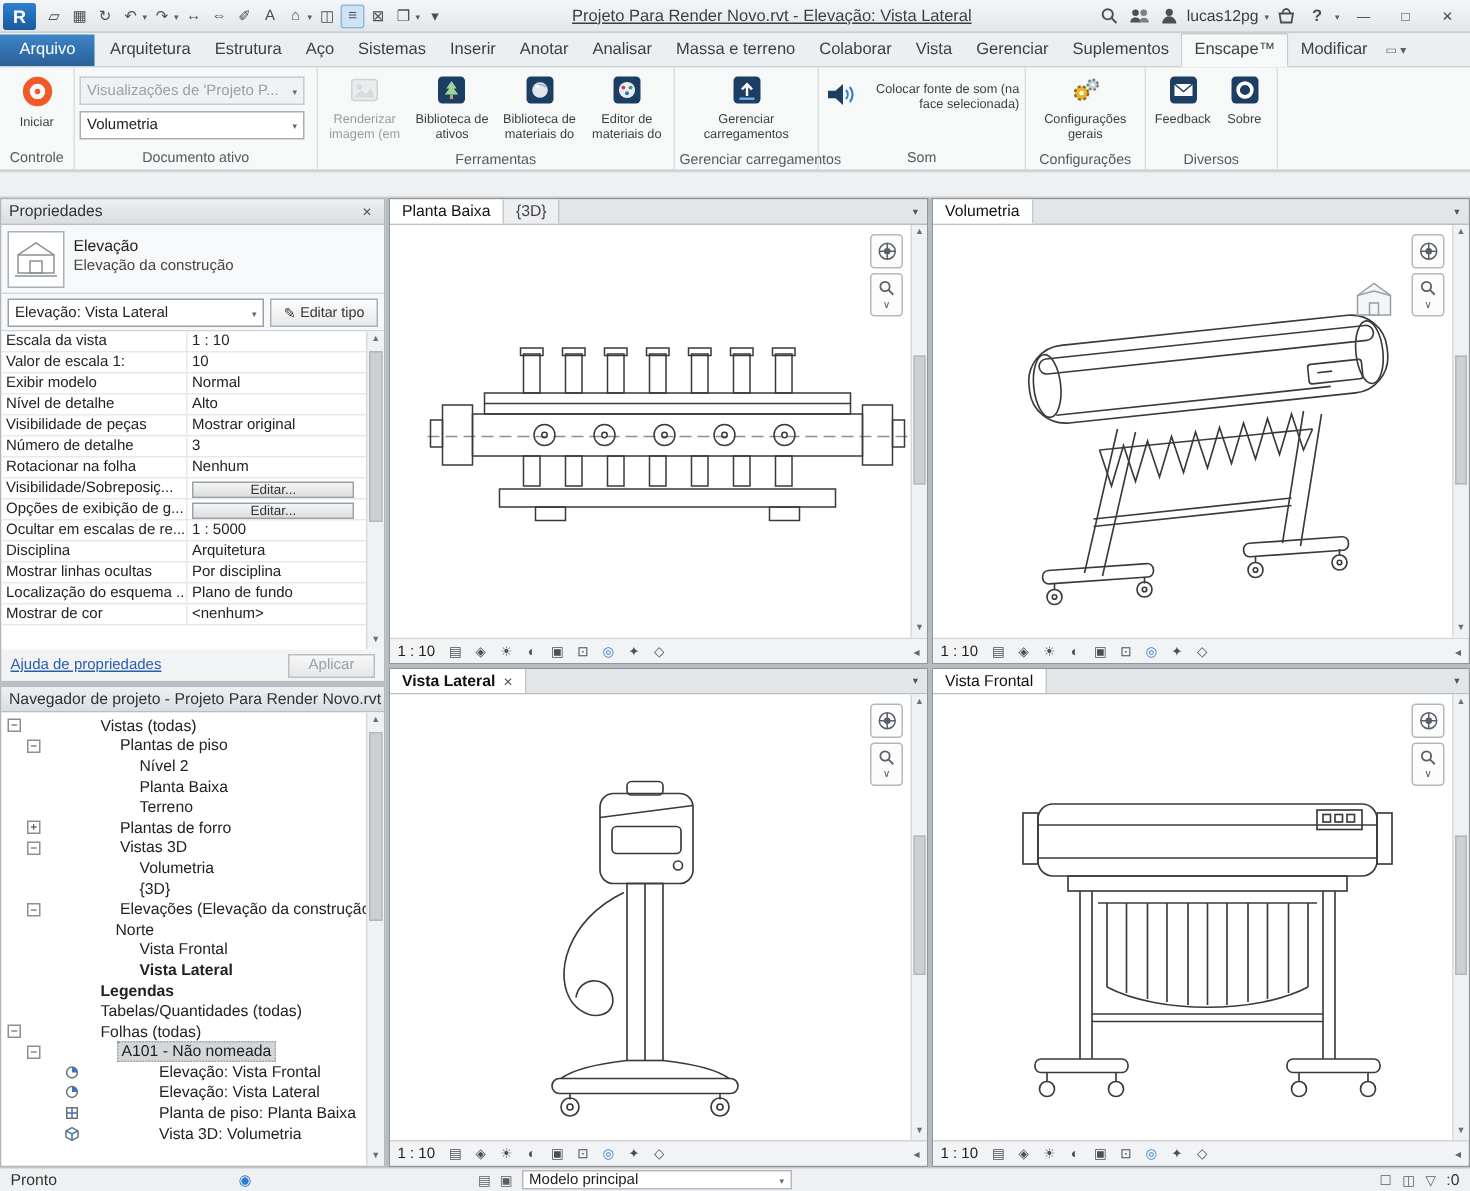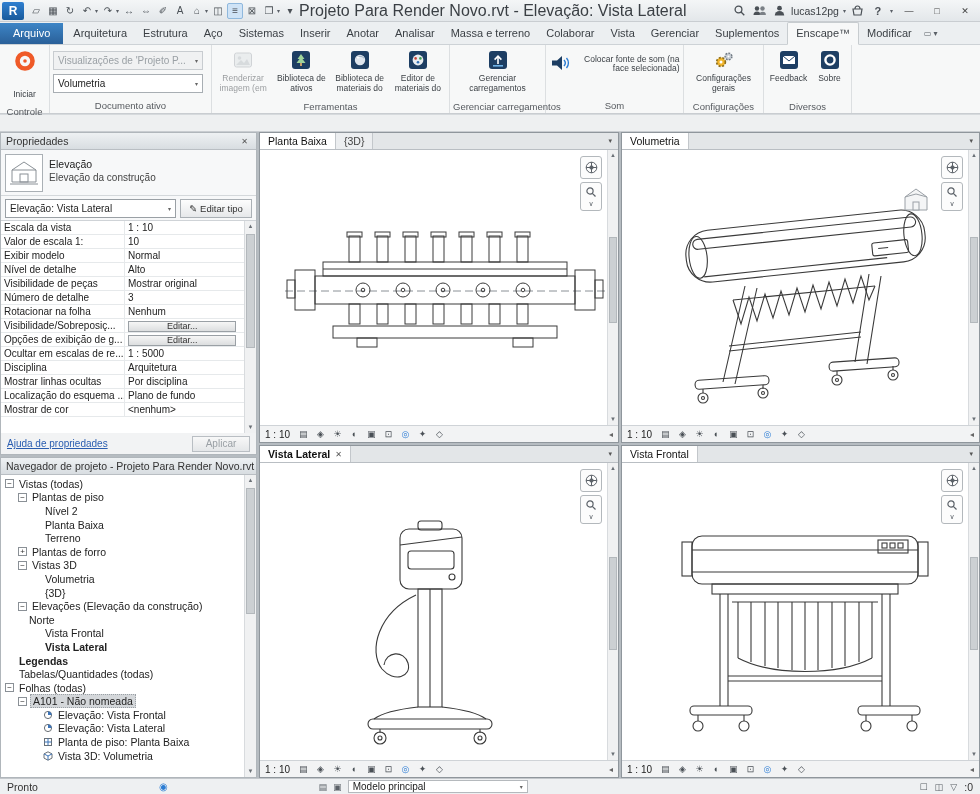--- a/index.html
+++ b/index.html
@@ -5,42 +5,42 @@
   *{box-sizing:border-box;margin:0;padding:0;}
   html,body{width:980px;height:794px;overflow:hidden;}
   body{font-family:"Liberation Sans",sans-serif;font-size:11px;color:#333;background:#d6dadd;position:relative;user-select:none;}
 
   
   .titlebar{position:absolute;left:0;top:0;right:0;height:22px;background:linear-gradient(#f4f6f7,#e3e7ea);border-bottom:1px solid #c9cdd1;display:flex;align-items:center;padding:0 2px;gap:1px;}
   .appbtn{width:22px;height:18px;border-radius:2px;background:linear-gradient(#2f7fd0,#185a9c);color:#fff;font-weight:bold;font-size:12px;display:flex;align-items:center;justify-content:center;margin-right:3px;}
   .qicon{min-width:16px;height:16px;display:flex;align-items:center;justify-content:center;font-size:10px;color:#4a5056;border-radius:2px;padding:0 1px;}
   .qicon.active{background:#cfe3f6;border:1px solid #8fb8dd;}
   .qcaret{font-size:6px;color:#5a6067;margin:0 1px 0 -1px;}
-  .tb-title{flex:1;font-size:16px;color:#3a3f44;white-space:nowrap;overflow:hidden;}
+  .tb-title{flex:1;text-align:center;font-size:11px;color:#3a3f44;white-space:nowrap;overflow:hidden;text-decoration:underline;}
   .tb-right{display:flex;align-items:center;gap:4px;padding-right:1px;}
   .tb-icon{display:flex;align-items:center;justify-content:center;width:16px;height:16px;}
   .tb-user{font-size:10.5px;color:#3a3f44;}
   .tb-caret{font-size:6px;color:#5a6067;}
   .winbtn{width:24px;height:20px;display:flex;align-items:center;justify-content:center;font-size:9px;color:#444;}
 
   
   .ribbon-tabs{position:absolute;left:0;top:22px;right:0;height:23px;background:#eceff1;border-bottom:1px solid #cdd2d6;display:flex;align-items:flex-end;}
   .rtab{padding:4px 8px 5px;font-size:11px;color:#3a3f44;white-space:nowrap;}
   .rtab.file{background:linear-gradient(#3d85c6,#2a6099);color:#fff;padding:4px 13px 5px;margin-right:2px;}
   .rtab.active{background:#f7f8f8;border:1px solid #c7cccf;border-bottom:1px solid #f7f8f8;margin-bottom:-1px;border-radius:2px 2px 0 0;}
   .ribbon-state{margin-left:4px;font-size:8px;color:#5a6067;padding-bottom:6px;}
 
   
   .ribbon{position:absolute;left:0;top:45px;right:0;height:69px;background:#f7f8f8;border-bottom:1px solid #c9cdd1;display:flex;}
   .rpanel{display:flex;flex-direction:column;border-right:1px solid #dcdfe1;flex:none;}
   .rpanel-content{flex:1;display:flex;align-items:flex-start;justify-content:center;padding:2px 3px;gap:2px;}
   .rpanel-content.col{flex-direction:column;align-items:stretch;justify-content:flex-start;padding-top:6px;gap:4px;}
   .rpanel-label{height:15px;line-height:15px;font-size:9.5px;color:#55595e;text-align:center;white-space:nowrap;padding:0 3px;}
   .ribbon-fill{flex:1;}
-  .rbig{display:flex;flex-direction:column;align-items:center;gap:15px;padding:2px 3px;justify-content:flex-end;}
+  .rbig{display:flex;flex-direction:column;align-items:center;gap:1px;padding:2px 3px;justify-content:flex-end;}
   .rbig .lbl,.rtool .lbl,.rwide .lbl{font-size:8.5px;line-height:9.5px;color:#3a3f44;text-align:center;}
   .rtool{width:58px;height:50px;display:flex;flex-direction:column;align-items:center;gap:2px;padding-top:3px;}
   .rtool.disabled{opacity:.5;}
   .rwide{display:flex;align-items:center;gap:5px;padding:6px 5px;}
   .rwide .lbl{text-align:right;width:104px;}
   .rcombo{width:150px;height:19px;border:1px solid #a8aeb3;background:#fff;display:flex;align-items:center;font-size:10px;padding:0 4px;color:#222;}
   .rcombo.disabled{background:#f0f1f2;color:#9aa0a5;border-color:#c8ccd0;}
   .rcombo .caret{margin-left:auto;font-size:6px;color:#666;}
 
   
@@ -77,21 +77,21 @@
   .gridscroll .vthumb{position:absolute;left:1px;right:1px;top:2px;height:60%;background:#ccd0d3;border:1px solid #b3b8bc;}
   .props-footer{flex:1;display:flex;align-items:center;padding:0 6px;background:#f2f3f4;}
   .help-link{font-size:10px;color:#2a5db0;text-decoration:underline;white-space:nowrap;}
   .apply-btn{margin-left:auto;width:58px;height:16px;font-size:10px;font-family:"Liberation Sans",sans-serif;color:#9aa0a5;background:linear-gradient(#f8f8f8,#e4e6e8);border:1px solid #b9bec3;}
 
   .tree{flex:1;position:relative;background:#fff;overflow:hidden;padding-top:2px;}
   .titem{display:flex;align-items:center;height:13.6px;font-size:10.5px;color:#222;white-space:nowrap;}
   .exp{width:9px;height:9px;flex:none;border:1px solid #8a9096;background:#fff;font-size:8px;line-height:7px;text-align:center;margin-right:3px;color:#333;}
   .exp.spacer{border:none;background:none;}
   .ticon{width:11px;height:10px;flex:none;margin-right:2px;display:flex;align-items:center;}
-  .tlabel{padding:0 2px;}
+  .tlabel{padding:0 2px;margin-left:48px;}
   .tlabel.bold{font-weight:bold;}
   .tlabel.selected{background:#d4d7da;border:1px dotted #9aa0a5;}
   .treescroll{position:absolute;top:0;right:0;bottom:0;width:12px;background:#f0f1f2;border-left:1px solid #d8dbde;display:flex;flex-direction:column;align-items:center;}
   .treescroll .varrow{font-size:6px;color:#6a7076;height:11px;line-height:11px;}
   .treescroll .vtrack{flex:1;width:100%;position:relative;}
   .treescroll .vthumb{position:absolute;left:1px;right:1px;top:2px;height:45%;background:#ccd0d3;border:1px solid #b3b8bc;}
 
   
   .viewport{position:absolute;background:#fff;border:1px solid #8f969c;display:flex;flex-direction:column;}
   #vpTL{left:259px;top:0;width:360px;height:311px;}

